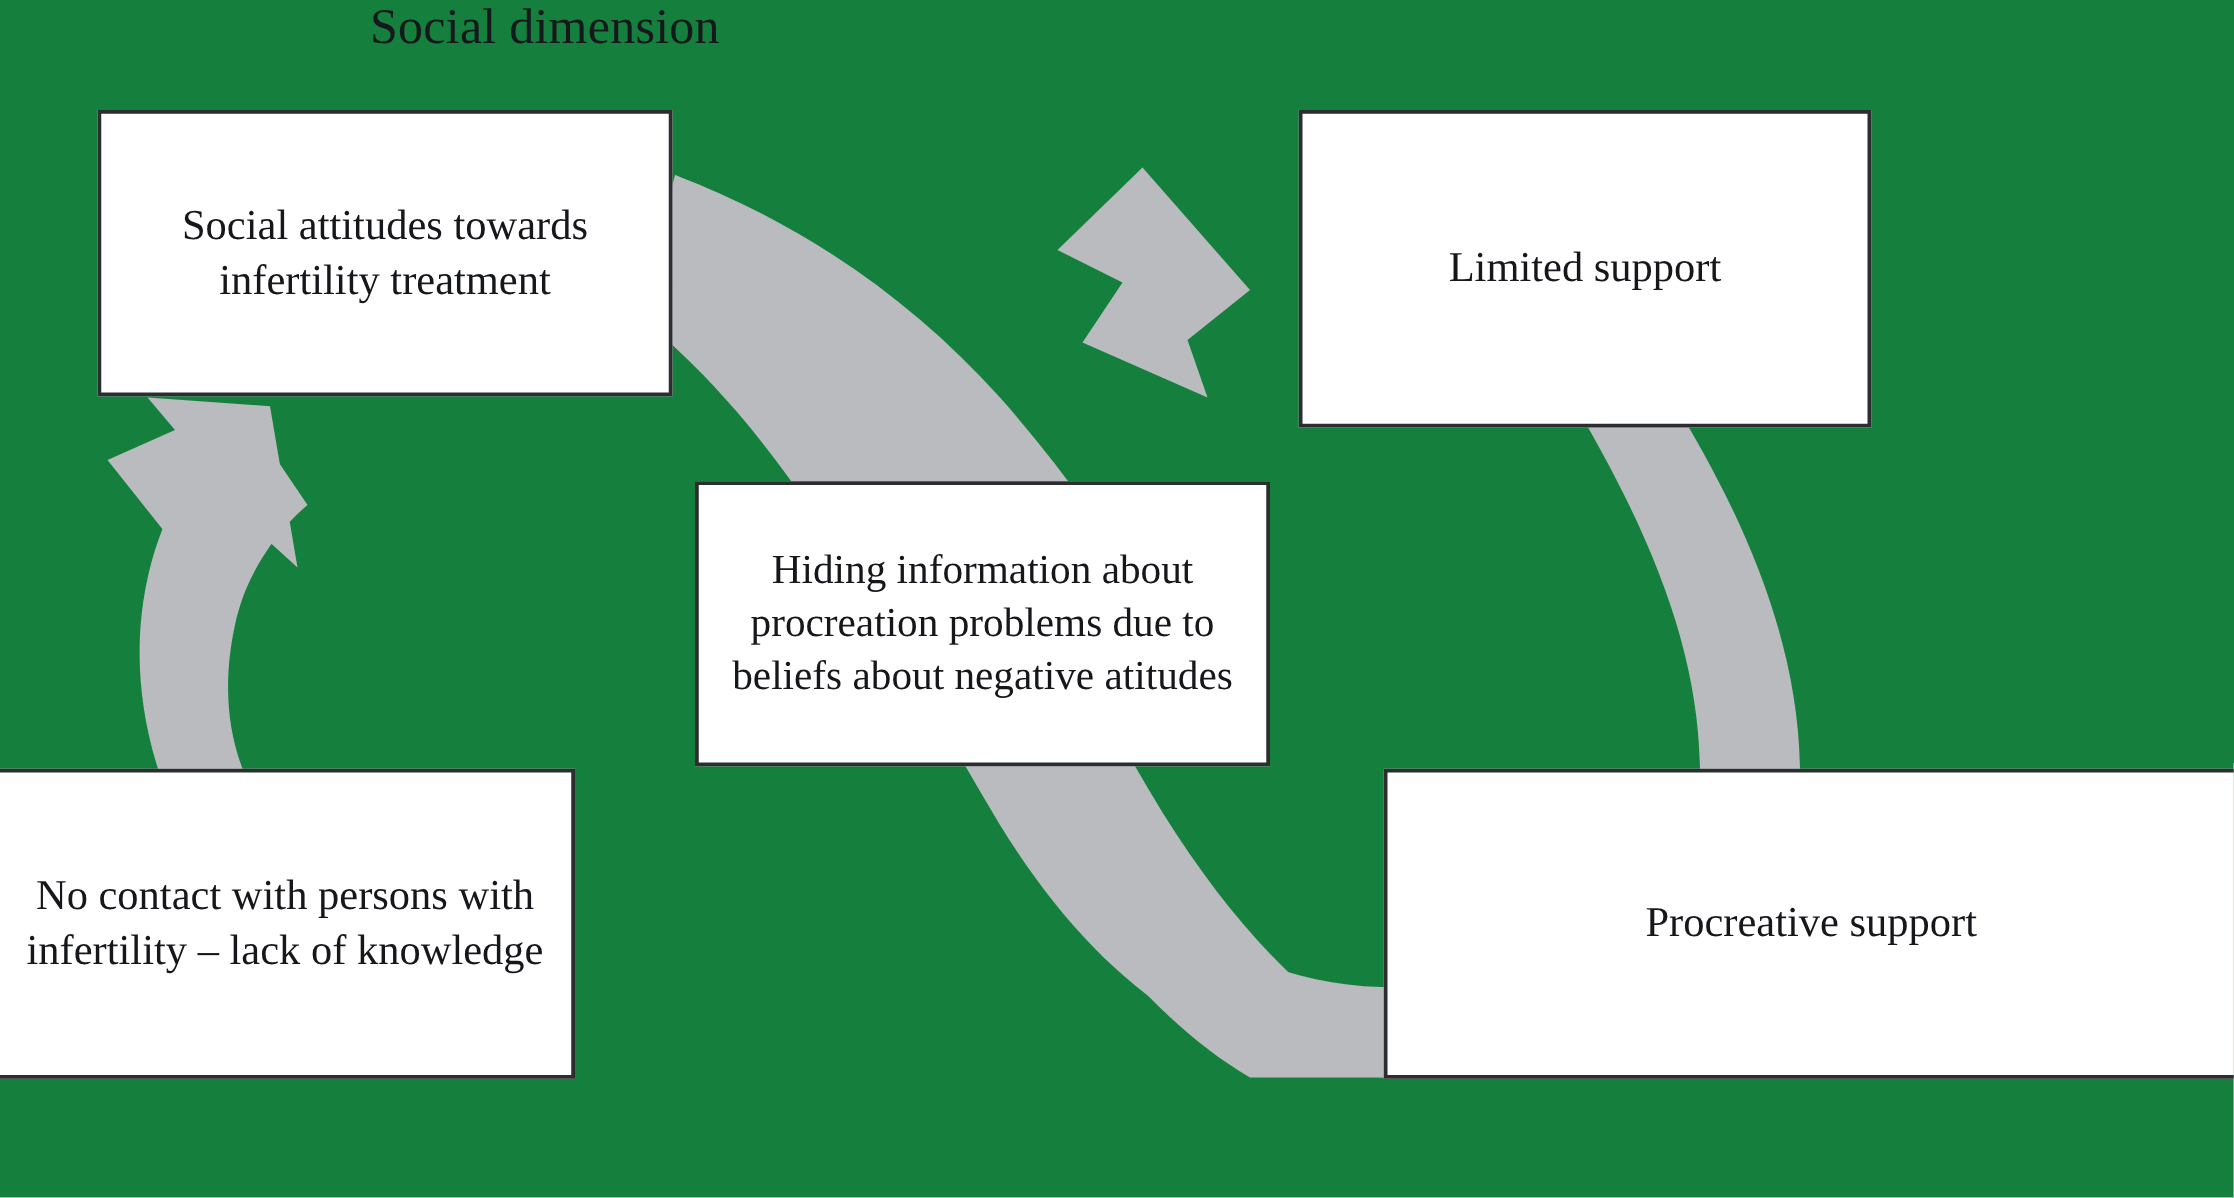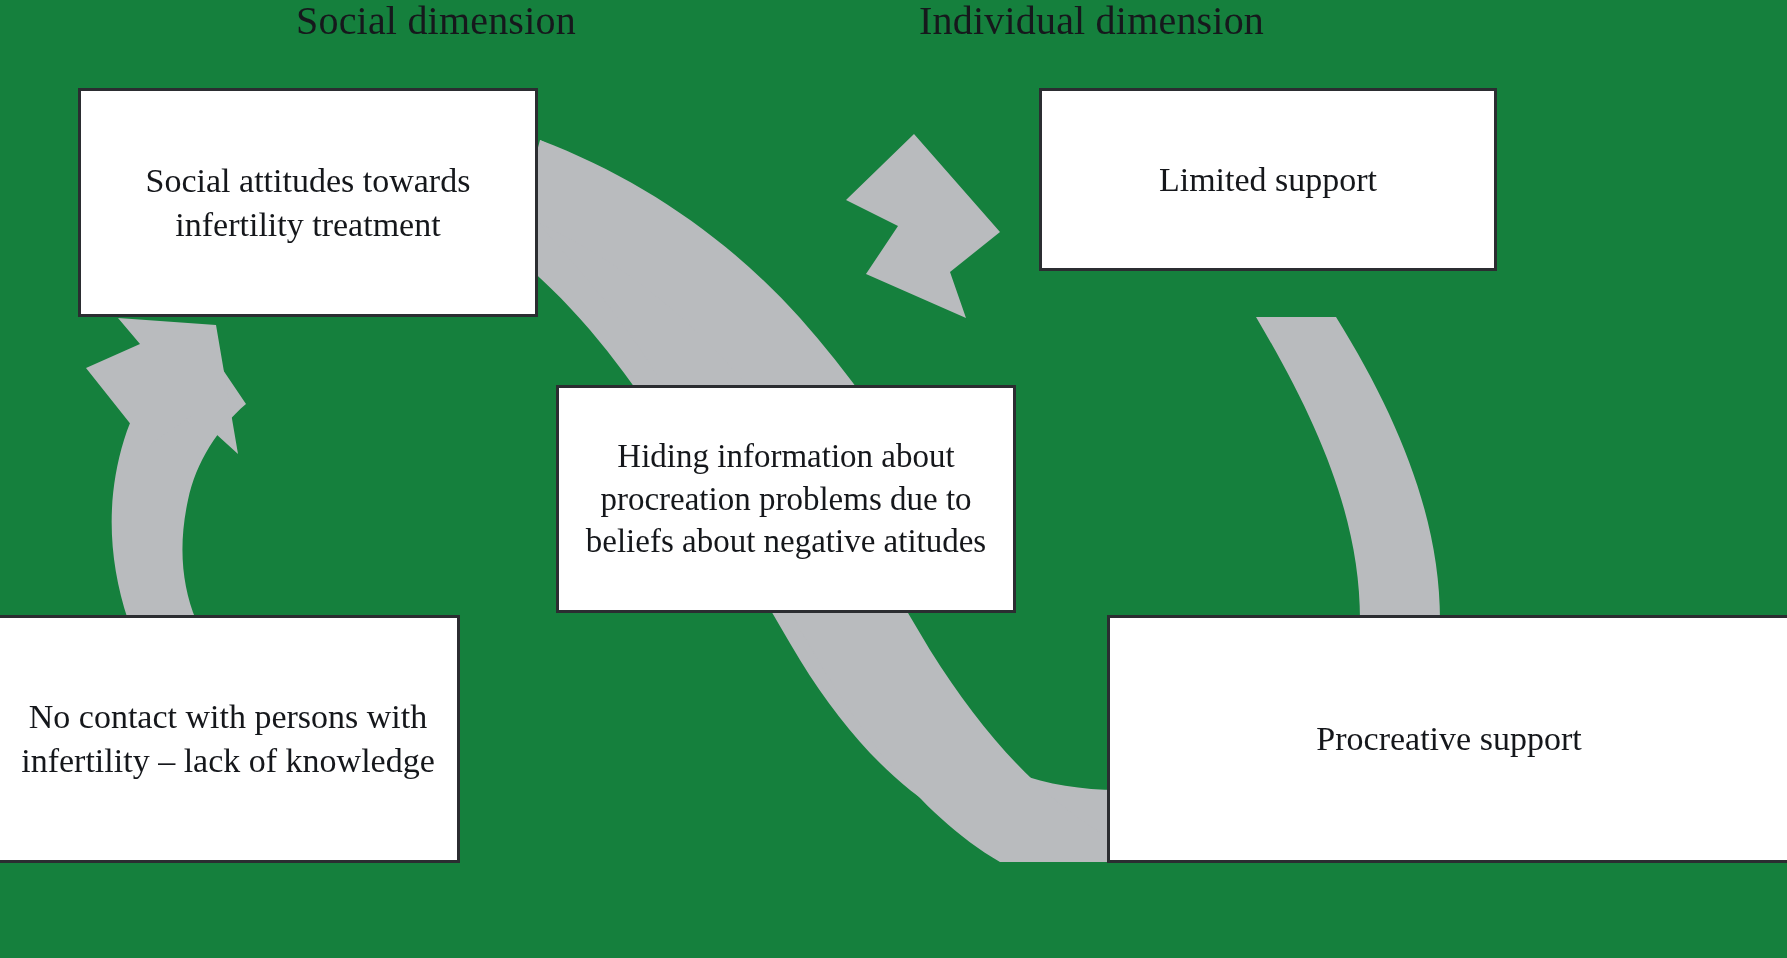--- a/index.html
+++ b/index.html
@@ -9,21 +9,21 @@
   svg.layer{position:absolute;left:0;top:0;width:1787px;height:958px;}
   .dim-title{position:absolute;font-size:40px;line-height:1.1;color:#16181c;
              white-space:nowrap;letter-spacing:.2px;}
   .nodebox{position:absolute;background:#ffffff;border:3px solid #2b2d31;
            box-sizing:border-box;display:flex;align-items:center;
            justify-content:center;text-align:center;}
   .nodebox .txt{font-size:34px;line-height:1.28;color:#15171b;padding:0 14px;}
   #box-center .txt{font-size:33px;line-height:1.30;}
   #box-social{left:78px;top:88px;width:460px;height:229px;}
   #box-nocontact{left:-4px;top:615px;width:464px;height:248px;}
-  #box-limited{left:1039px;top:88px;width:458px;height:183px;}
+  #box-limited{left:1039px;top:88px;width:458px;height:254px;}
   #box-procreative{left:1107px;top:615px;width:684px;height:248px;}
   #box-center{left:556px;top:385px;width:460px;height:228px;}
 </style>
 </head>
 <body>
 
 <div id="stage">
 
   <svg class="layer" viewBox="0 0 1787 958">
     <g fill="#b9bbbe" stroke="none">
@@ -82,21 +82,20 @@
                L 148 446
                L 86 368
                L 140 344
                L 118 318 Z"></path>
 
     </g>
   </svg>
 
   <div class="dim-title" style="left:296px;top:-1px;">Social dimension</div>
 
-  <div class="dim-title" style="left:919px;top:-1px;">Individual dimension</div>
 
   <div class="nodebox" id="box-social">
     <span class="txt">Social attitudes towards infertility treatment</span>
   </div>
 
   <div class="nodebox" id="box-nocontact">
     <span class="txt">No contact with persons with infertility – lack of knowledge</span>
   </div>
 
   <div class="nodebox" id="box-center">

